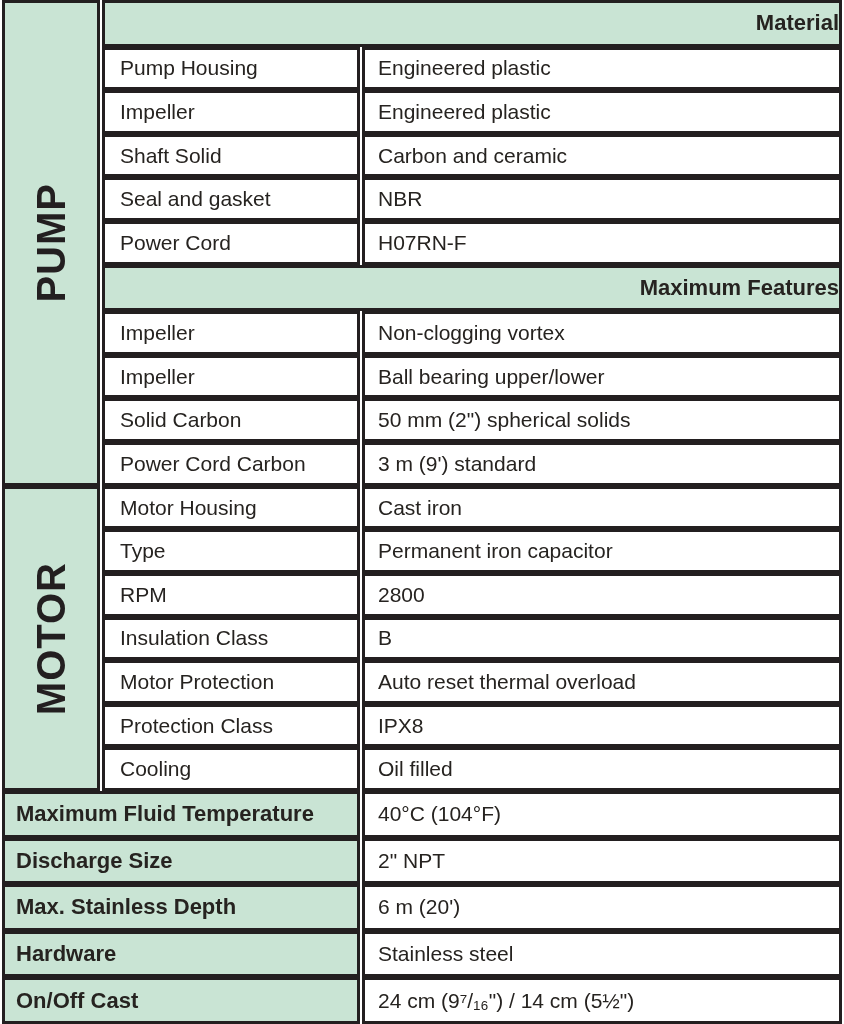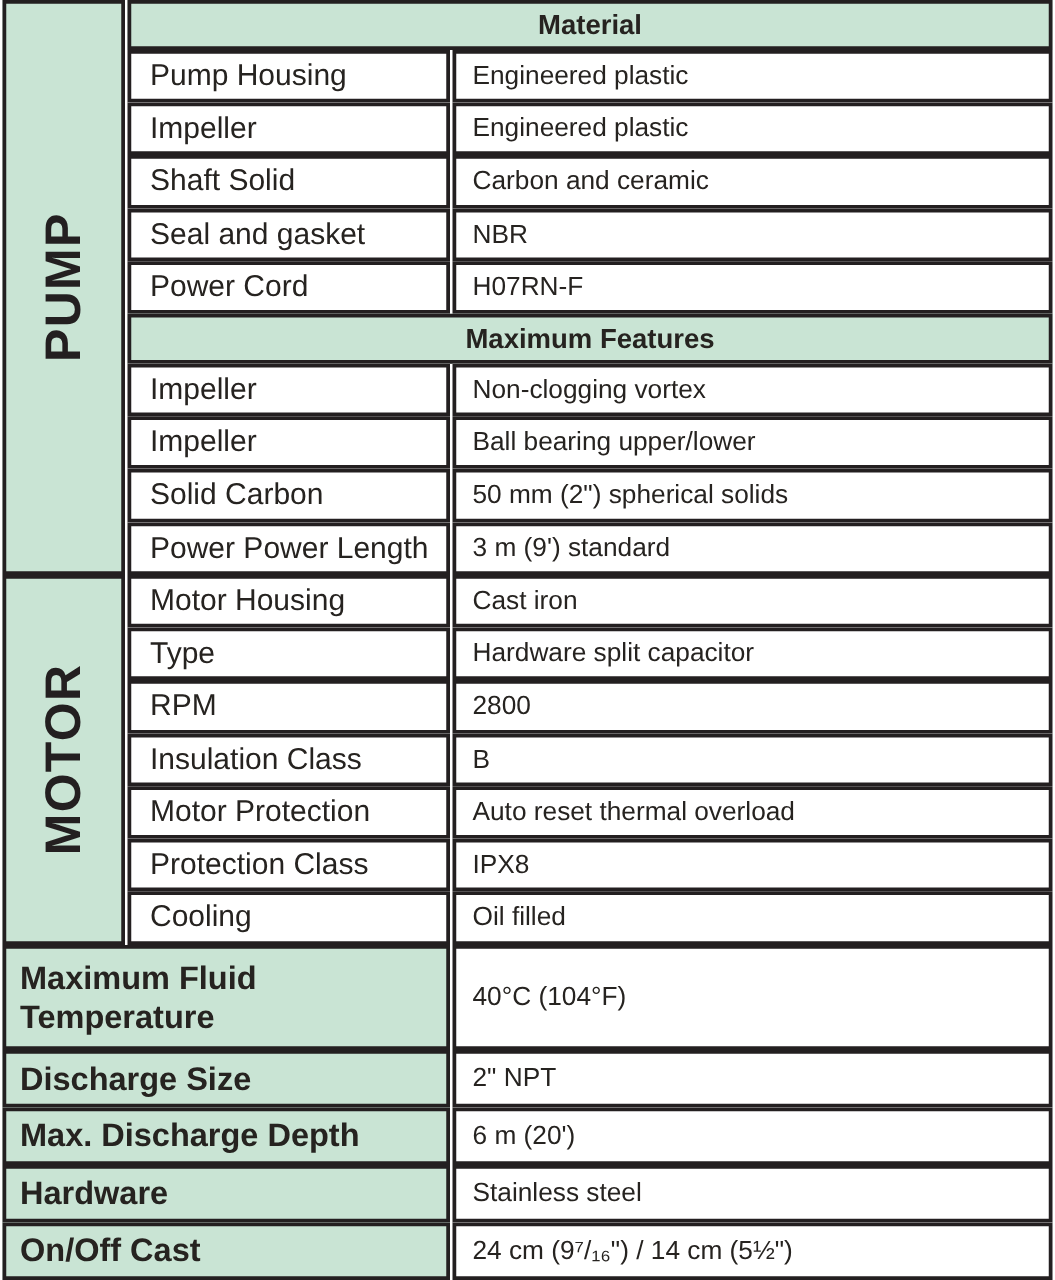--- a/index.html
+++ b/index.html
@@ -17,37 +17,37 @@
     border-spacing:2px 0;
     table-layout:fixed;
   }
   td{
     border:3px solid var(--ink);
     vertical-align:middle;
     padding:0;
     background:var(--white);
     overflow:hidden;
   }
-  td.label-cell{padding-left:15px;font-size:24px;}
+  td.label-cell{padding-left:15px;font-size:21px;}
   td.value-cell{padding-left:13px;font-size:21px;}
   td.header-cell{
     background:var(--green);
-    text-align:center;
+    text-align:right;
     font-weight:bold;
     font-size:22px;
     color:var(--text);
   }
   td.section-cell{
     background:var(--green);
     text-align:center;
   }
   td.footer-label{
     background:var(--green);
     font-weight:bold;
-    font-size:26px;
+    font-size:22px;
     padding-left:11px;
   }
   .vlabel{
     writing-mode:vertical-rl;
     transform:rotate(180deg);
     margin:0 auto;
     font-weight:bold;
     font-size:40px;
     line-height:1;
     letter-spacing:1px;
@@ -104,34 +104,34 @@
   </tr>
   <tr>
     <td class="label-cell">Impeller</td>
     <td class="value-cell">Ball bearing upper/lower</td>
   </tr>
   <tr>
     <td class="label-cell">Solid Carbon</td>
     <td class="value-cell">50 mm (2") spherical solids</td>
   </tr>
   <tr>
-    <td class="label-cell">Power Power Length</td>
+    <td class="label-cell">Power Cord Carbon</td>
     <td class="value-cell">3 m (9') standard</td>
   </tr>
 
   <tr>
     <td class="section-cell" rowspan="7">
       <div class="vlabel">MOTOR</div>
     </td>
     <td class="label-cell">Motor Housing</td>
     <td class="value-cell">Cast iron</td>
   </tr>
   <tr>
     <td class="label-cell">Type</td>
-    <td class="value-cell">Hardware split capacitor</td>
+    <td class="value-cell">Permanent iron capacitor</td>
   </tr>
   <tr>
     <td class="label-cell">RPM</td>
     <td class="value-cell">2800</td>
   </tr>
   <tr>
     <td class="label-cell">Insulation Class</td>
     <td class="value-cell">B</td>
   </tr>
   <tr>
@@ -149,21 +149,21 @@
 
   <tr>
     <td class="footer-label" colspan="2">Maximum Fluid Temperature</td>
     <td class="value-cell">40°C (104°F)</td>
   </tr>
   <tr>
     <td class="footer-label" colspan="2">Discharge Size</td>
     <td class="value-cell">2" NPT</td>
   </tr>
   <tr>
-    <td class="footer-label" colspan="2">Max. Discharge Depth</td>
+    <td class="footer-label" colspan="2">Max. Stainless Depth</td>
     <td class="value-cell">6 m (20')</td>
   </tr>
   <tr>
     <td class="footer-label" colspan="2">Hardware</td>
     <td class="value-cell">Stainless steel</td>
   </tr>
   <tr>
     <td class="footer-label" colspan="2">On/Off Cast</td>
     <td class="value-cell">24 cm (9⁷/₁₆") / 14 cm (5½")</td>
   </tr>

